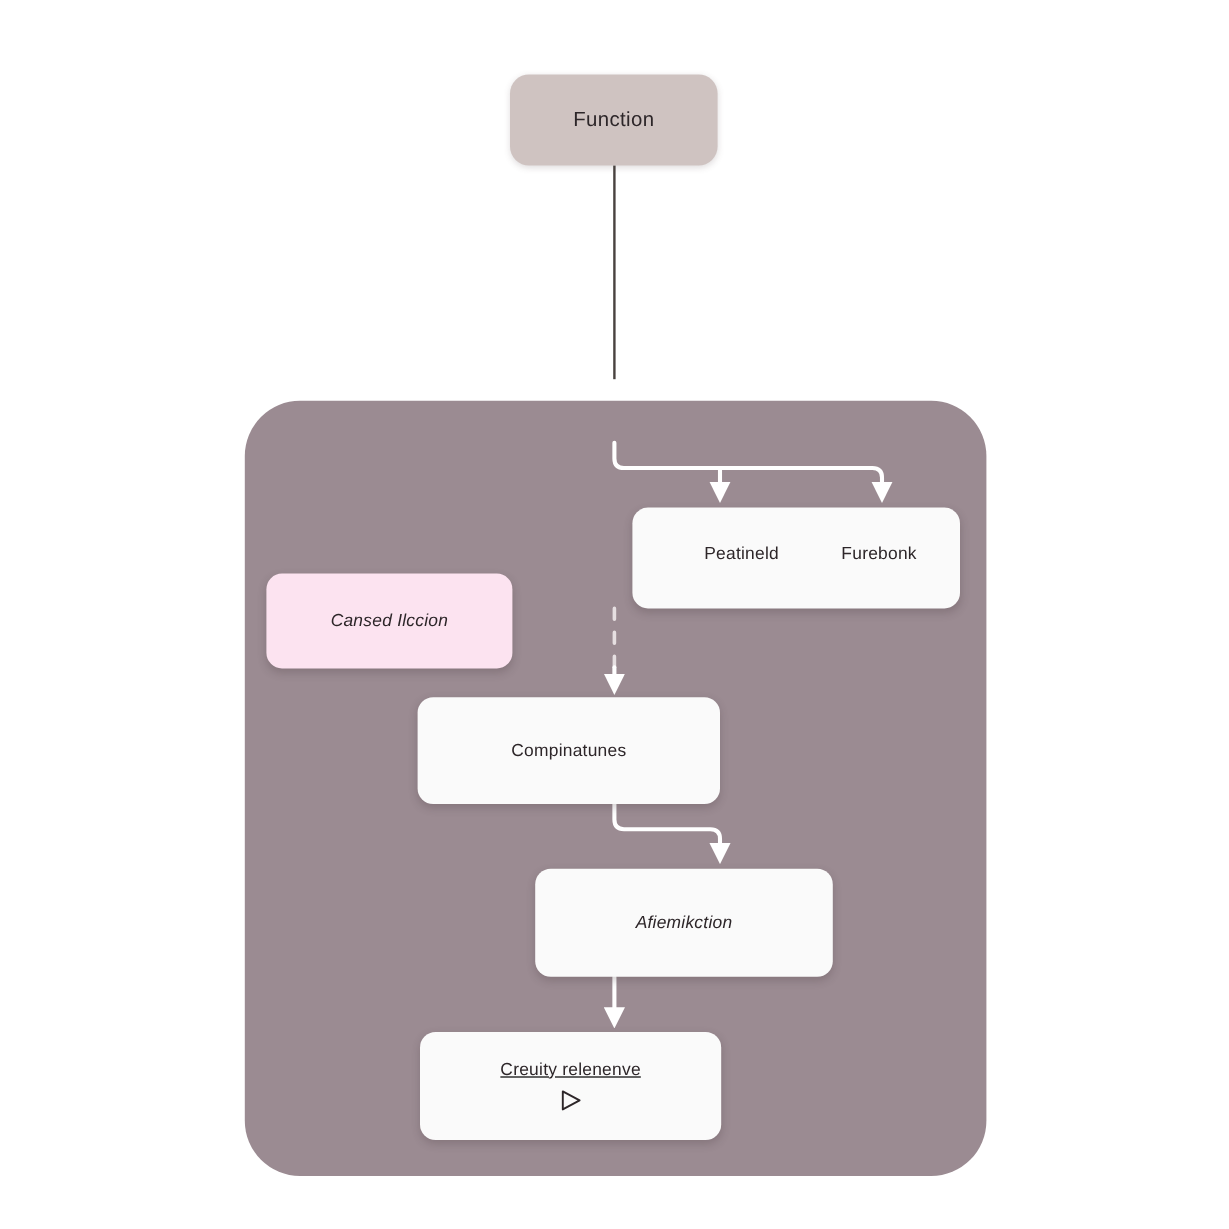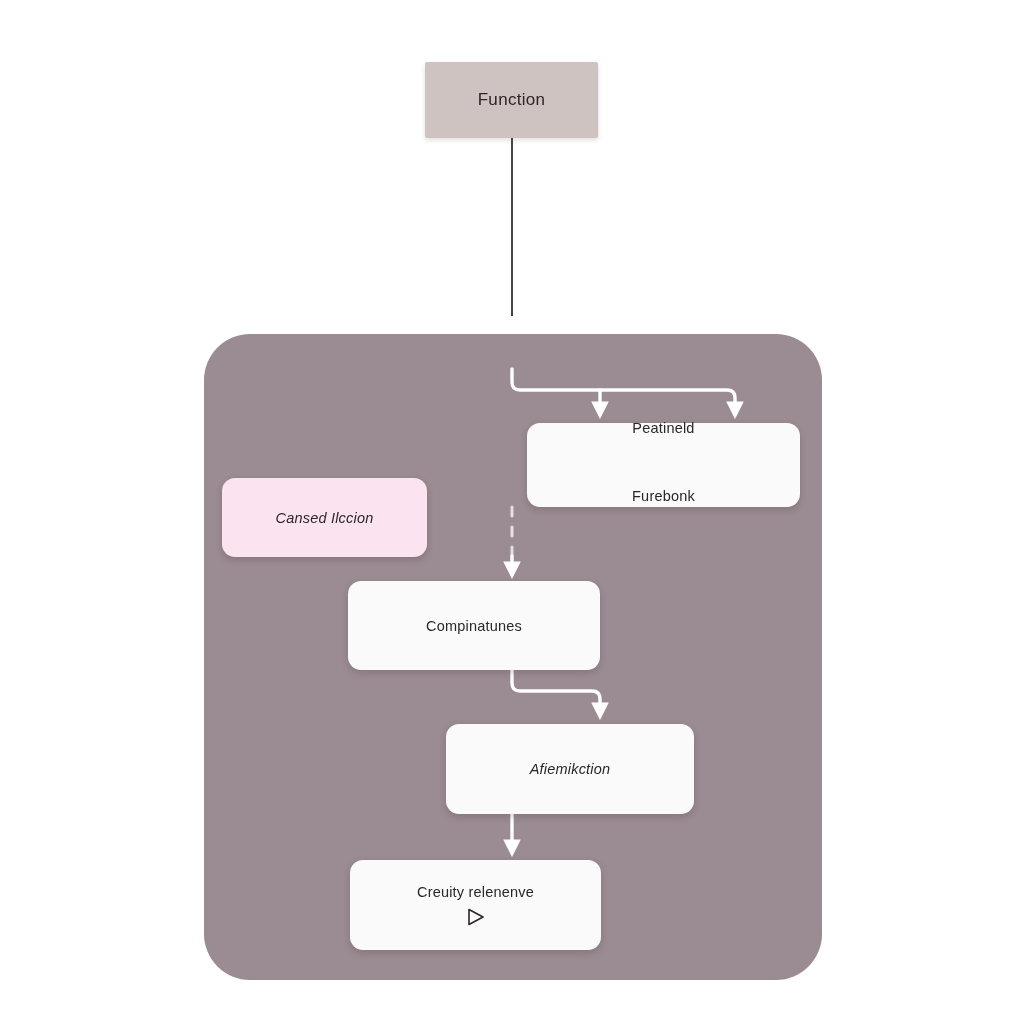--- a/index.html
+++ b/index.html
@@ -20,21 +20,21 @@
     background: #ffffff;
   }
   
   .top-node {
     position: absolute;
     left: 425px;
     top: 62px;
     width: 173px;
     height: 76px;
     background: #cfc3c1;
-    border-radius: 2px;
+    border-radius: 16px;
     display: flex;
     align-items: center;
     justify-content: center;
     box-shadow: 0 2px 5px rgba(90,70,75,0.18);
   }
   .top-node .label {
     font-size: 17px;
     color: #2d2629;
     letter-spacing: 0.3px;
   }
@@ -82,26 +82,25 @@
   }
   #node-branch .row {
     display: flex;
     width: 100%;
     padding: 0 36px;
     box-sizing: border-box;
     gap: 52px;
     align-items: center;
     justify-content: flex-end;
     margin-top: -6px;
-    flex-direction: column;
   }
   #node-pink   { left: 222px; top: 478px; width: 205px; height: 79px; }
   #node-comp   { left: 348px; top: 581px; width: 252px; height: 89px; }
   #node-afiem  { left: 446px; top: 724px; width: 248px; height: 90px; font-style: italic; }
-  #node-creu   { left: 350px; top: 860px; width: 251px; height: 90px; flex-direction: column; gap: 7px; }
+  #node-creu   { left: 350px; top: 860px; width: 251px; height: 90px; flex-direction: column; gap: 7px; text-decoration: underline; }
 
   .play-icon { line-height: 1; }
   .play-icon svg { display: block; }
 
   
   .conn {
     position: absolute;
     left: 0;
     top: 0;
     width: 1024px;

